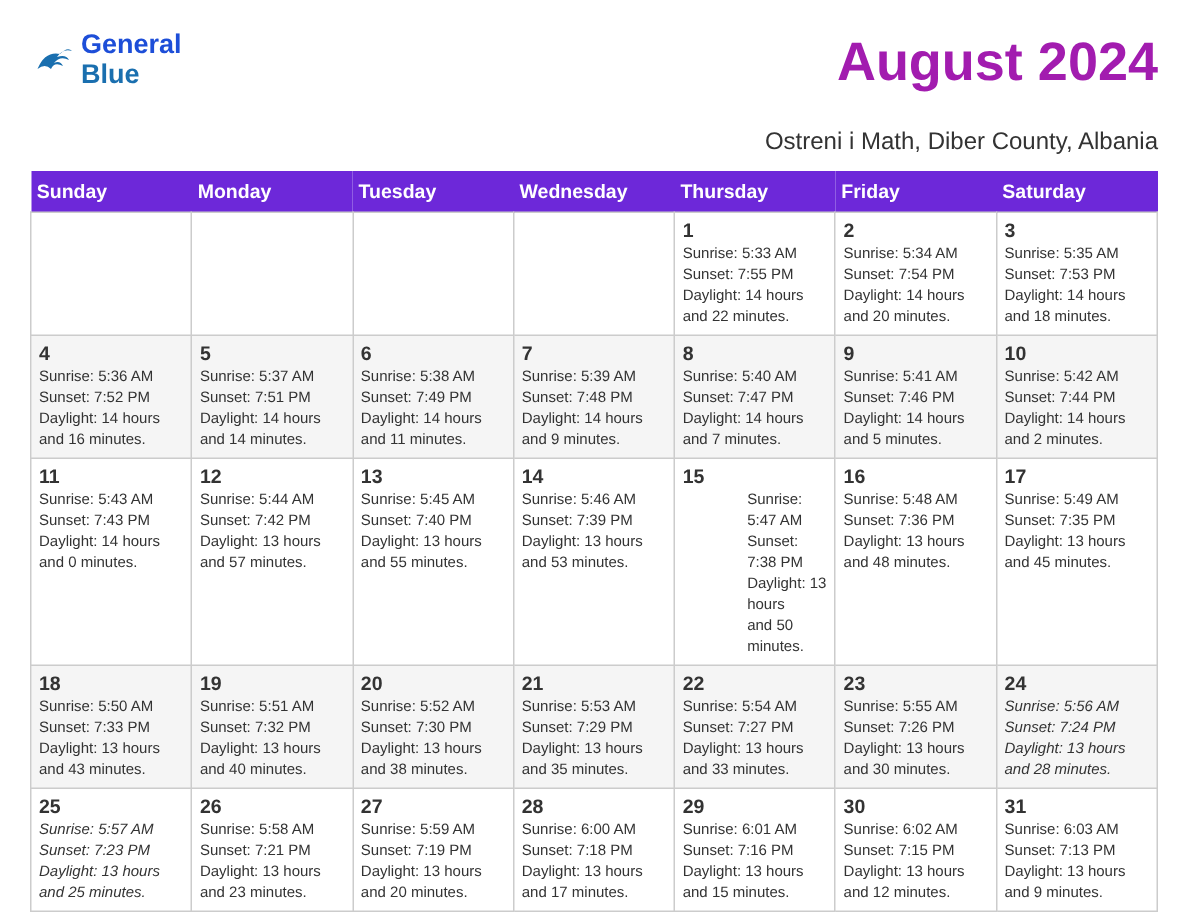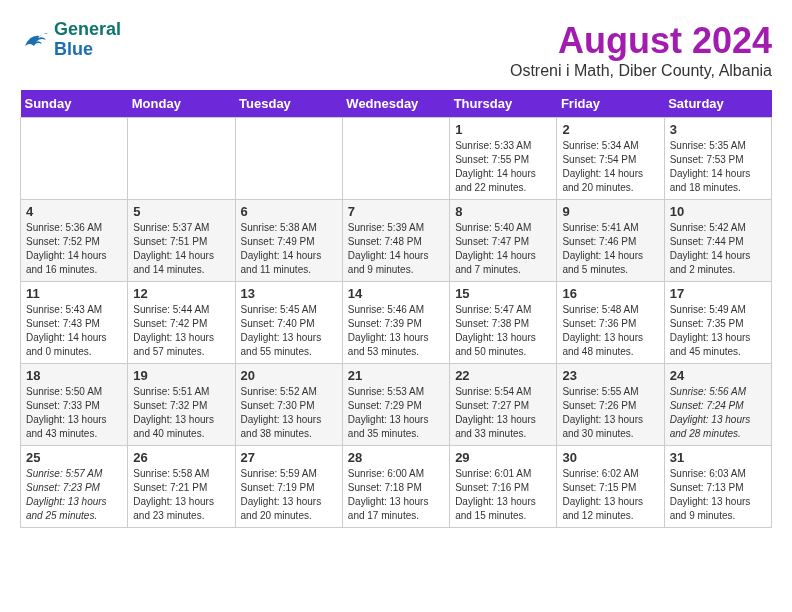--- a/index.html
+++ b/index.html
@@ -21,37 +21,38 @@
       align-items: center;
       gap: 4px;
     }
     .logo-text {
       font-size: 18px;
       font-weight: bold;
       color: #333;
       line-height: 1.1;
     }
     .logo-text span {
-      color: #0f766e;
+      color: #1d4ed8;
     }
     .logo-bird {
       width: 30px;
       height: 28px;
     }
     .title-section {
       text-align: right;
     }
     .month-year {
       font-size: 36px;
       font-weight: bold;
       color: #a21caf;
     }
     .location {
       font-size: 16px;
       color: #333;
+      margin-top: 24px;
     }
     table {
       width: 100%;
       border-collapse: collapse;
       font-size: 11px;
     }
     th {
       background-color: #6d28d9;
       color: white;
       padding: 6px 4px;
@@ -222,21 +223,21 @@
         </td>
         <td>
           <span class="day-number">14</span>
           <div class="day-info" style="white-space: pre-line;">Sunrise: 5:46 AM
 Sunset: 7:39 PM
 Daylight: 13 hours
 and 53 minutes.</div>
         </td>
         <td>
           <span class="day-number">15</span>
-          <div class="day-info" style="white-space: pre-line;">Sunrise: 5:47 AM
+          <div class="day-info" style="white-space: pre-line; margin-left: 43px;">Sunrise: 5:47 AM
 Sunset: 7:38 PM
 Daylight: 13 hours
 and 50 minutes.</div>
         </td>
         <td>
           <span class="day-number">16</span>
           <div class="day-info" style="white-space: pre-line;">Sunrise: 5:48 AM
 Sunset: 7:36 PM
 Daylight: 13 hours
 and 48 minutes.</div>

